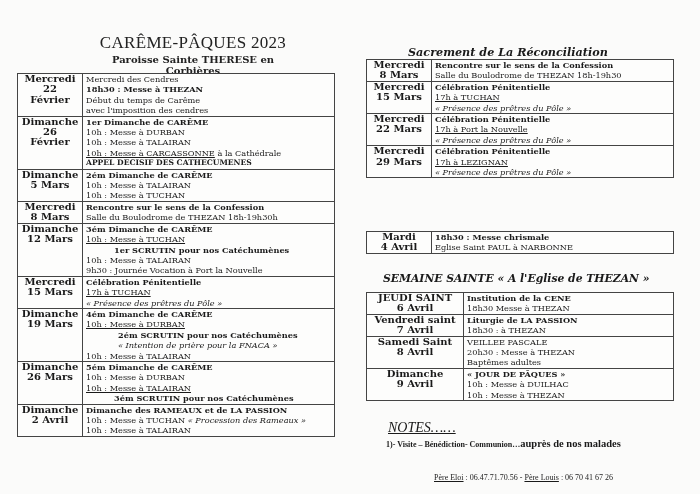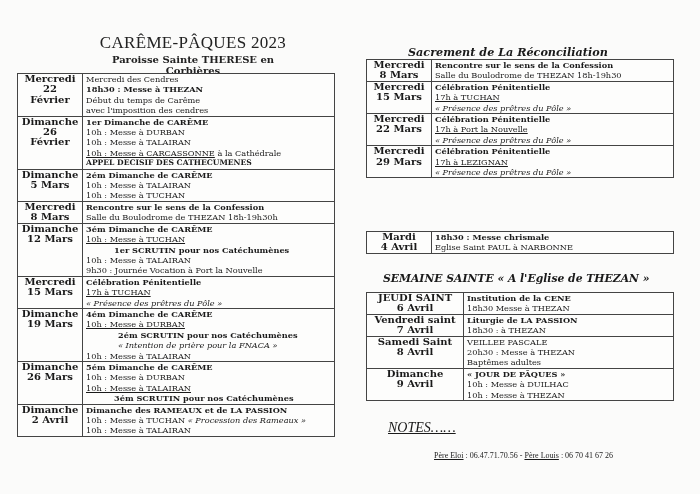--- a/index.html
+++ b/index.html
@@ -78,21 +78,21 @@
     font-family: "Liberation Serif", serif;
     font-size: 14px; font-style: italic; text-decoration: underline; text-align: right;
   }
   .note1 {
     position: absolute; left: 386px; top: 438px;
     font-family: "Liberation Serif", serif; font-weight: bold;
     font-size: 8px; white-space: nowrap;
   }
   .note1 .big { font-size: 10.5px; }
   .note1-phones {
-    position: absolute; left: 418px; top: 451px;
+    position: absolute; left: 418px; top: 473px;
     font-family: "Liberation Serif", serif;
     font-size: 8px; white-space: nowrap; padding-left: 16px;
   }
   .note2 {
     position: absolute; left: 386px; top: 467px;
     font-family: "Liberation Serif", serif; font-weight: bold;
     font-size: 8px; white-space: nowrap;
   }
   .note2 .big { font-size: 10.5px; }
 </style>
@@ -323,17 +323,20 @@
       <td class="body">
         <span class="line b">« JOUR DE PÂQUES »</span>
         <span class="line">10h : Messe à DUILHAC</span>
         <span class="line">10h : Messe à THEZAN</span>
       </td>
     </tr>
   </tbody>
     </table>
 
   <div class="notes">NOTES……</div>
+  <div class="note1">
+    <span>1)- Visite – Bénédiction- Communion…</span><span class="big">auprès de nos malades</span>
+  </div>
   <div class="note1-phones">
     <span class="u">Père Eloi</span><span> : 06.47.71.70.56  - </span><span class="u">Père Louis</span><span> : 06 70 41 67 26</span>
   </div>
 
 </div>
 
 </body></html>

